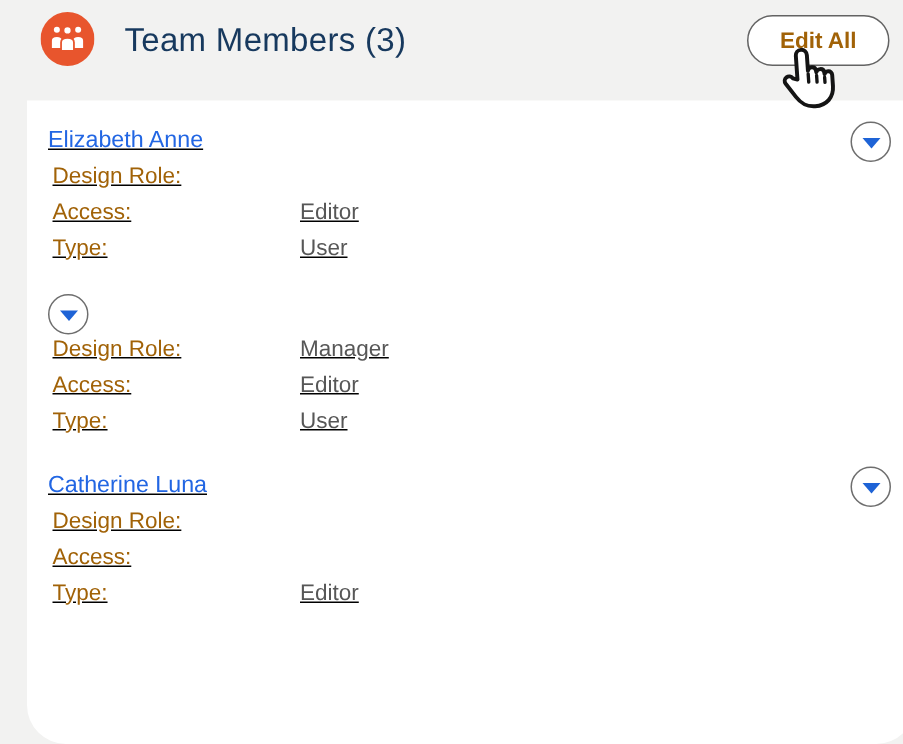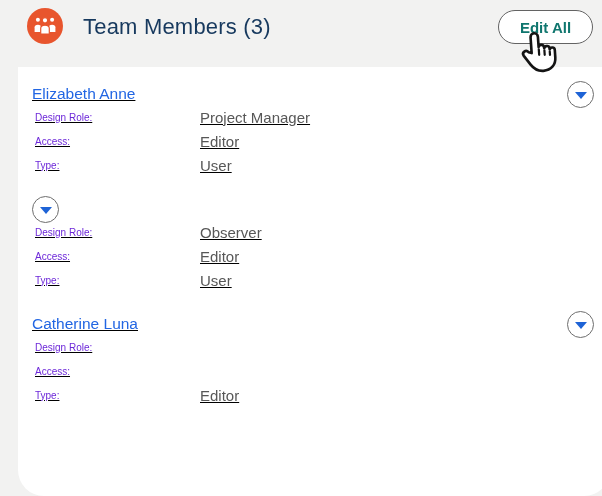--- a/index.html
+++ b/index.html
@@ -17,21 +17,21 @@
   .page-title {
     position:absolute; left:68px; top:14px;
     font-size:22px; color:#17395e; font-weight:400; letter-spacing:.2px;
     white-space:nowrap;
   }
   .edit-all-btn {
     position:absolute; left:483px; top:10px; width:95px; height:34px;
     background:#ffffff; border:1px solid #636363; border-radius:17px;
     display:flex; align-items:center; justify-content:center;
     font-family:"Liberation Sans", sans-serif;
-    font-size:15px; font-weight:700; color:#0f766e; cursor:pointer;
+    font-size:15px; font-weight:700; color:#a16207; cursor:pointer;
   }
   .hand-cursor { position:absolute; left:499px; top:29px; width:46px; height:50px; z-index:5; transform:rotate(-4deg); }
 
   
   .card {
     position:absolute; left:3px; top:67px; width:592px; height:429px;
     background:#ffffff; border-radius:0 0 26px 26px;
   }
   .members-wrap { padding:16px 16px 0 14px;text-decoration:underline; }
   .member { padding-top:21px; }
@@ -44,21 +44,21 @@
     width:27px; height:27px; border-radius:50%;
     background:#ffffff; border:1px solid #6e6e6e;
     display:flex; align-items:center; justify-content:center; cursor:pointer; padding:0;
   }
   .tri-down {
     width:0; height:0; margin-top:2px;
     border-left:6px solid transparent; border-right:6px solid transparent;
     border-top:7px solid #1e63d6;
   }
   .frow { display:flex; align-items:center; height:24px; padding-left:3px; }
-  .flabel { width:165px; font-size:10px; color:#6d28d9; }
+  .flabel { width:165px; font-size:15px; color:#a16207; }
   .fvalue { font-size:15px; color:#575757; }
 
   
   .footer {
     position:absolute; left:0; top:376px; width:100%;
     border-top:1px solid #d1d1d1; text-align:center; padding-top:14px;
   }
   .view-all { font-size:16px; color:#2266e3; text-decoration:none; cursor:pointer; }
 </style>
 </head>
@@ -89,41 +89,40 @@
 
       <div class="member">
         <div class="member-head">
           <a class="member-name">Elizabeth Anne</a>
           <button class="chevron-btn">
             <span class="tri-down"></span>
           </button>
         </div>
         <div class="frow">
             <span class="flabel">Design Role:</span>
-            <span class="fvalue">Project Manager</span>
           </div>
         <div class="frow">
             <span class="flabel">Access:</span>
             <span class="fvalue">Editor</span>
           </div>
         <div class="frow">
             <span class="flabel">Type:</span>
             <span class="fvalue">User</span>
           </div>
       </div>
 
       <div class="member">
         <div class="member-head">
           <button class="chevron-btn">
             <span class="tri-down"></span>
           </button>
         </div>
         <div class="frow">
             <span class="flabel">Design Role:</span>
-            <span class="fvalue">Observer</span>
+            <span class="fvalue">Manager</span>
           </div>
         <div class="frow">
             <span class="flabel">Access:</span>
             <span class="fvalue">Editor</span>
           </div>
         <div class="frow">
             <span class="flabel">Type:</span>
             <span class="fvalue">User</span>
           </div>
       </div>

